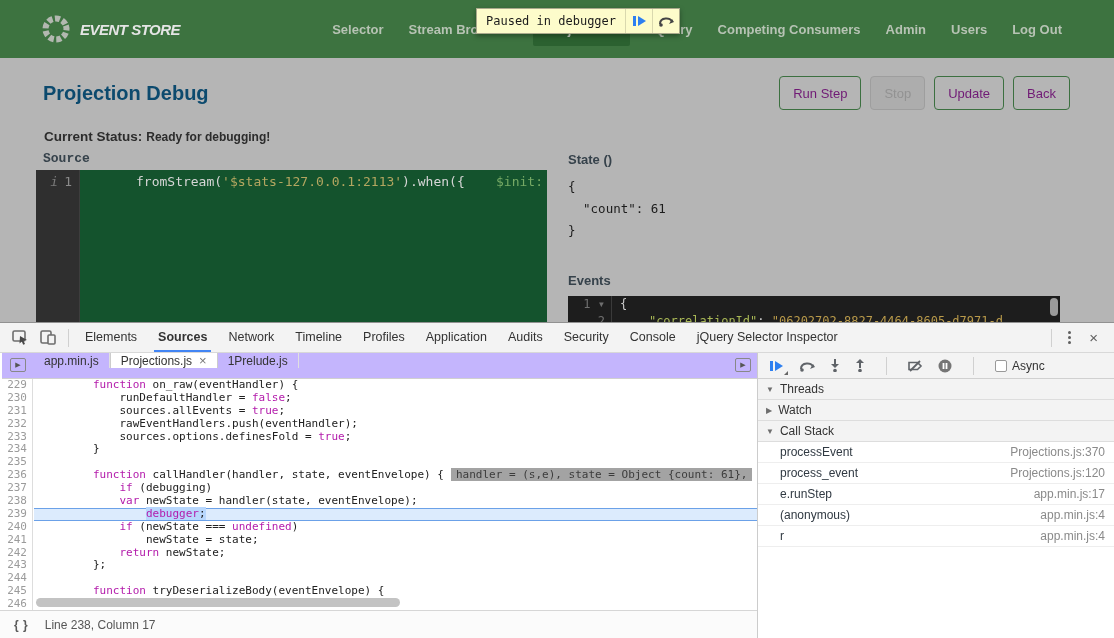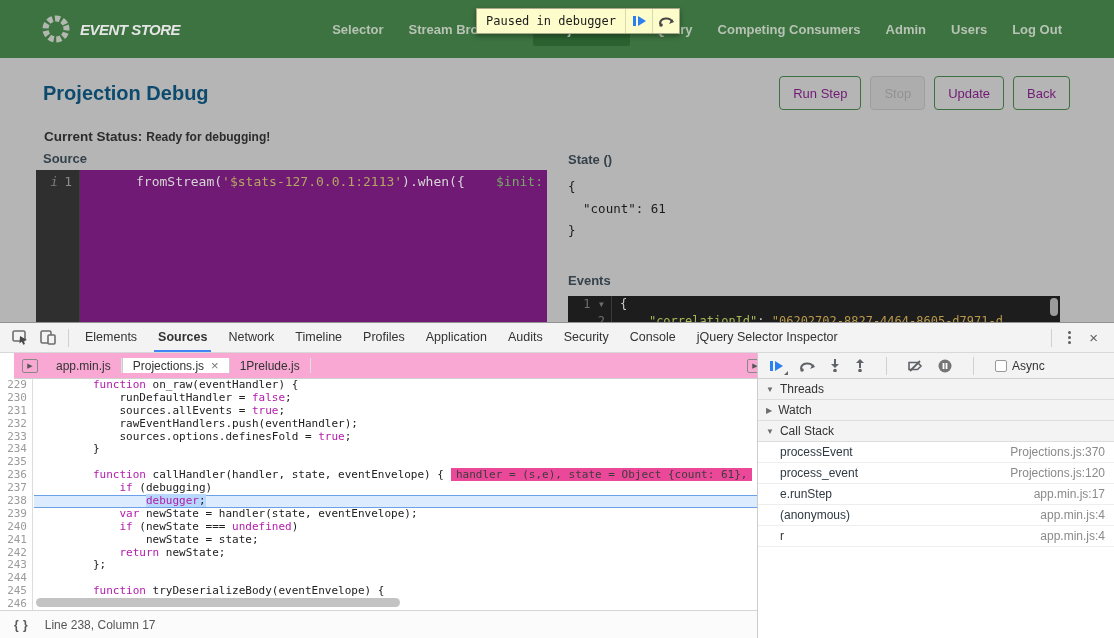--- a/index.html
+++ b/index.html
@@ -26,21 +26,21 @@
   .page-btns { position:absolute; right:44px; top:18px; display:flex; gap:9px; }
   .gbtn { height:34px; padding:0 13px; font-size:13px; border:1px solid #3c7040; border-radius:4px;
           color:#701a75; background:transparent; cursor:pointer; font-family:inherit; }
   .gbtn.disabled { border-color:#9e9e9e; color:#929292; background:#adadad; cursor:default; }
   .status-line { position:absolute; left:36px; top:71px; font-size:13px; color:#2c2c2c;margin-left:8px; }
   .status-line b { font-size:13.5px; }
   .status-val { font-weight:bold; font-size:12px; margin-left:4px; }
   .panel-label { position:absolute; font-size:13px; font-weight:bold; color:#36424b; }
 
   
-  .src-editor { position:absolute; left:36px; top:112px; width:511px; height:152px; background:#701a75; overflow:hidden;
+  .src-editor { position:absolute; left:36px; top:112px; width:511px; height:152px; background:#14532d; overflow:hidden;
                 font-family:"DejaVu Sans Mono", monospace; font-size:13px; }
   .src-gutter { position:absolute; left:0; top:0; width:44px; height:100%; background:#2f2f2f; border-right:1px solid #3d3d3d;
                 color:#8b8b8b; text-align:right; padding:4px 7px 0 0; }
   .src-gutter i { color:#7a7a7a; margin-right:6px; }
   .src-line { position:absolute; left:52px; top:4px; white-space:pre; color:#d6d6d6;margin-left:48px; }
   .src-line .str { color:#b3a660; }
   .src-line .grn { color:#76a965; }
   .src-line .blu { color:#56a0e8; font-style:italic; }
 
   
@@ -65,39 +65,39 @@
   .dt-tab { height:29px; line-height:29px; cursor:pointer; position:relative; white-space:nowrap; }
   .dt-tab.active { font-weight:bold; }
   .dt-tab.active::after { content:""; position:absolute; left:-4px; right:-4px; bottom:0; height:2px; background:#4285f4; }
   .dt-right-icons { margin-left:auto; display:flex; align-items:center; padding-right:8px; }
   .dots { display:inline-flex; flex-direction:column; gap:2px; padding:0 10px; cursor:pointer; }
   .dots i { width:3px; height:3px; border-radius:50%; background:#5f5f5f; }
   .xclose { font-size:15px; color:#5f5f5f; padding:0 8px; cursor:pointer; }
 
   .dt-body { position:absolute; top:30px; left:0; right:0; bottom:0; }
   .dt-left { position:absolute; left:0; top:0; width:757px; height:100%; }
-  .file-tabs { position:absolute; top:0; left:14px; width:100%; height:26px; background:#f9a8d4; border-bottom:1px solid #d0d0d0;
-               display:flex; align-items:center; font-size:12px; color:#333; }
+  .file-tabs { position:absolute; top:0; left:2px; width:100%; height:26px; background:#c4b5fd; border-bottom:1px solid #d0d0d0;
+               display:flex; align-items:flex-start; font-size:12px; color:#333; }
   .ftab { display:flex; align-items:center; padding:0 10px; border-right:1px solid #e0e0e0; cursor:pointer; white-space:nowrap; }
   .ftab.active { background:#fff; border-left:1px solid #ccc; border-right:1px solid #ccc; }
   .ftab .x { margin-left:7px; color:#777; font-size:13px; }
   .panel-box { width:16px; height:14px; border:1px solid #888; border-radius:2px; margin:5px 8px; display:flex;
                align-items:center; justify-content:center; font-size:7px; color:#555; cursor:pointer; flex:none; }
   .panel-box.right { margin-left:auto; }
 
   .code { position:absolute; top:26px; left:0; width:100%; height:232px; overflow:hidden;
           font-family:"DejaVu Sans Mono", monospace; font-size:11px;padding-left:40px; }
   .gutter { position:absolute; left:0; top:0; width:33px; height:100%; border-right:1px solid #ddd; background:#fff; }
   .gl { height:12.9px; line-height:12.9px; text-align:right; padding-right:5px; color:#9b9b9b; cursor:pointer; }
   .code-lines { position:absolute; left:34px; top:0; right:0; height:100%; }
   .cl { height:12.9px; line-height:12.9px; white-space:pre; color:#212121; padding-left:6px; cursor:text; }
   .cl .k { color:#b31bab; }
   .cl.exec { background:#dcebfd; box-shadow:inset 0 1px 0 #6ba1e8, inset 0 -1px 0 #6ba1e8; }
   .cl .sel { background:#b8d7fd; }
-  .ann { background:#ec4899; color:#3c3c3c; margin-left:7px; padding:0 5px; white-space:pre; }
+  .ann { background:#a3a3a3; color:#3c3c3c; margin-left:7px; padding:0 5px; white-space:pre; }
   .hscroll { position:absolute; left:36px; top:219px; width:364px; height:9px; border-radius:5px; background:#c3c3c3; cursor:pointer; }
   .dt-status { position:absolute; bottom:0; left:0; width:100%; height:28px; background:#fbfbfb; border-top:1px solid #d6d6d6;
                display:flex; align-items:center; font-size:12px; color:#565656; }
   .curly { font-weight:bold; margin:0 16px 0 14px; color:#5a5a5a; letter-spacing:1px; cursor:pointer; }
 
   .dt-rightpane { position:absolute; left:757px; top:0; right:0; height:100%; border-left:1px solid #ccc; background:#fff; overflow:hidden; }
   .controls { height:26px; background:#f3f3f3; border-bottom:1px solid #d0d0d0; display:flex; align-items:center;
               padding-left:12px; gap:15px; }
   .cbtn { display:flex; align-items:center; justify-content:center; cursor:pointer; position:relative; }
   .corner { position:absolute; right:-4px; bottom:-3px; width:0; height:0; border-left:4px solid transparent; border-bottom:4px solid #666; }
@@ -158,21 +158,21 @@
     <div class="page-btns" id="pageBtns">
         <button class="gbtn">Run Step</button>
         <button class="gbtn disabled">Stop</button>
         <button class="gbtn">Update</button>
         <button class="gbtn">Back</button>
       </div>
     <div class="status-line">
       <b>Current Status:</b><span class="status-val">Ready for debugging!</span>
     </div>
 
-    <div class="panel-label" style="left:43px; top:93px;">Source</div>
+    <div class="panel-label" style="left:43px; top:93px;font-family:Liberation Mono, monospace;">Source</div>
     <div class="src-editor">
       <div class="src-gutter">
         <i>i</i><span>1</span>
       </div>
       <div class="src-line" id="srcLine"><span class="p">fromStream(</span><span class="str">'$stats-127.0.0.1:2113'</span><span class="p">).when({    </span><span class="grn">$init: </span><span class="blu">fu</span></div>
     </div>
 
     <div class="panel-label" style="left:568px; top:94px;">State ()</div>
     <div class="state-json" id="stateJson"><div>{</div><div>  "count": 61</div><div>}</div></div>
 
@@ -259,22 +259,22 @@
           <div class="code-lines" id="codeLines">
               <div class="cl"><span class="p">        </span><span class="k">function</span><span class="p"> on_raw(eventHandler) {</span></div>
               <div class="cl"><span class="p">            runDefaultHandler = </span><span class="k">false</span><span class="p">;</span></div>
               <div class="cl"><span class="p">            sources.allEvents = </span><span class="k">true</span><span class="p">;</span></div>
               <div class="cl"><span class="p">            rawEventHandlers.push(eventHandler);</span></div>
               <div class="cl"><span class="p">            sources.options.definesFold = </span><span class="k">true</span><span class="p">;</span></div>
               <div class="cl"><span class="p">        }</span></div>
               <div class="cl"></div>
               <div class="cl"><span class="p">        </span><span class="k">function</span><span class="p"> callHandler(handler, state, eventEnvelope) {</span><span class="ann">handler = (s,e), state = Object {count: 61},</span></div>
               <div class="cl"><span class="p">            </span><span class="k">if</span><span class="p"> (debugging)</span></div>
+              <div class="cl"><span class="p">            </span><span class="k">var</span><span class="p"> newState = handler(state, eventEnvelope);</span></div>
               <div class="cl exec"><span class="p">                </span><span class="k sel">debugger</span><span class="p sel">;</span></div>
-              <div class="cl"><span class="p">            </span><span class="k">var</span><span class="p"> newState = handler(state, eventEnvelope);</span></div>
               <div class="cl"><span class="p">            </span><span class="k">if</span><span class="p"> (newState === </span><span class="k">undefined</span><span class="p">)</span></div>
               <div class="cl"><span class="p">                newState = state;</span></div>
               <div class="cl"><span class="p">            </span><span class="k">return</span><span class="p"> newState;</span></div>
               <div class="cl"><span class="p">        };</span></div>
               <div class="cl"></div>
               <div class="cl"><span class="p">        </span><span class="k">function</span><span class="p"> tryDeserializeBody(eventEnvelope) {</span></div>
               <div class="cl"></div>
             </div>
           <div class="hscroll"></div>
         </div>

